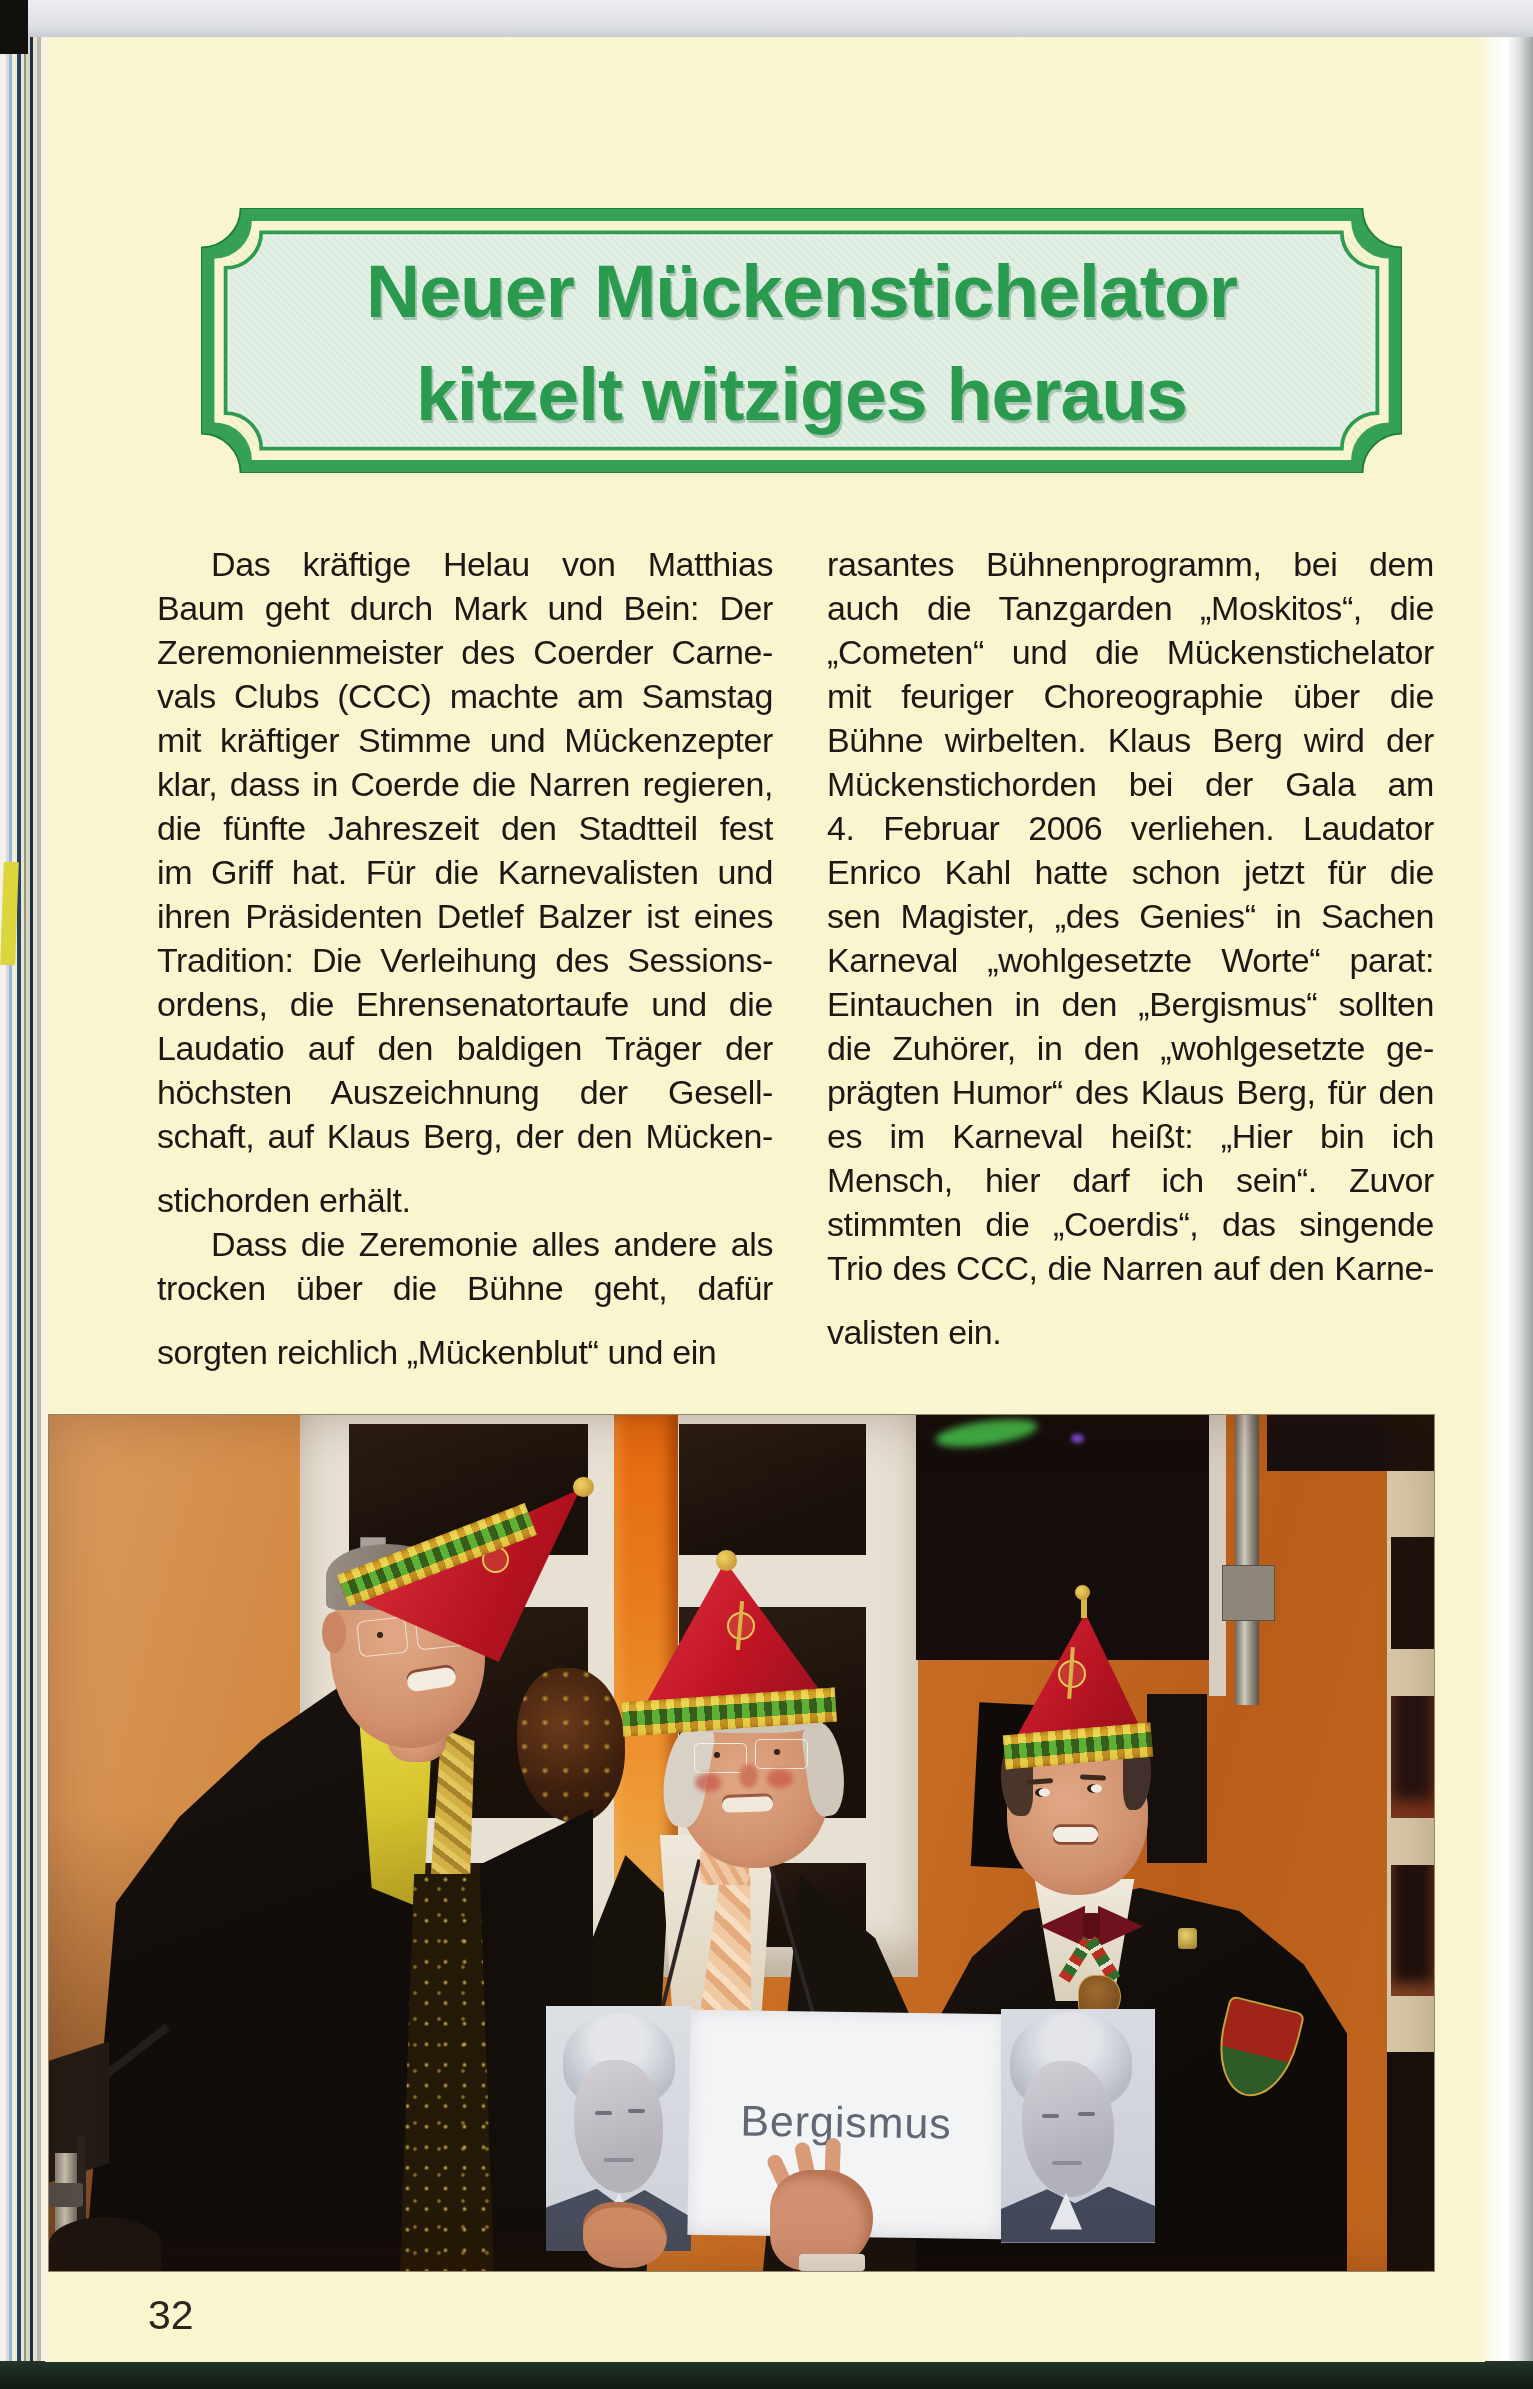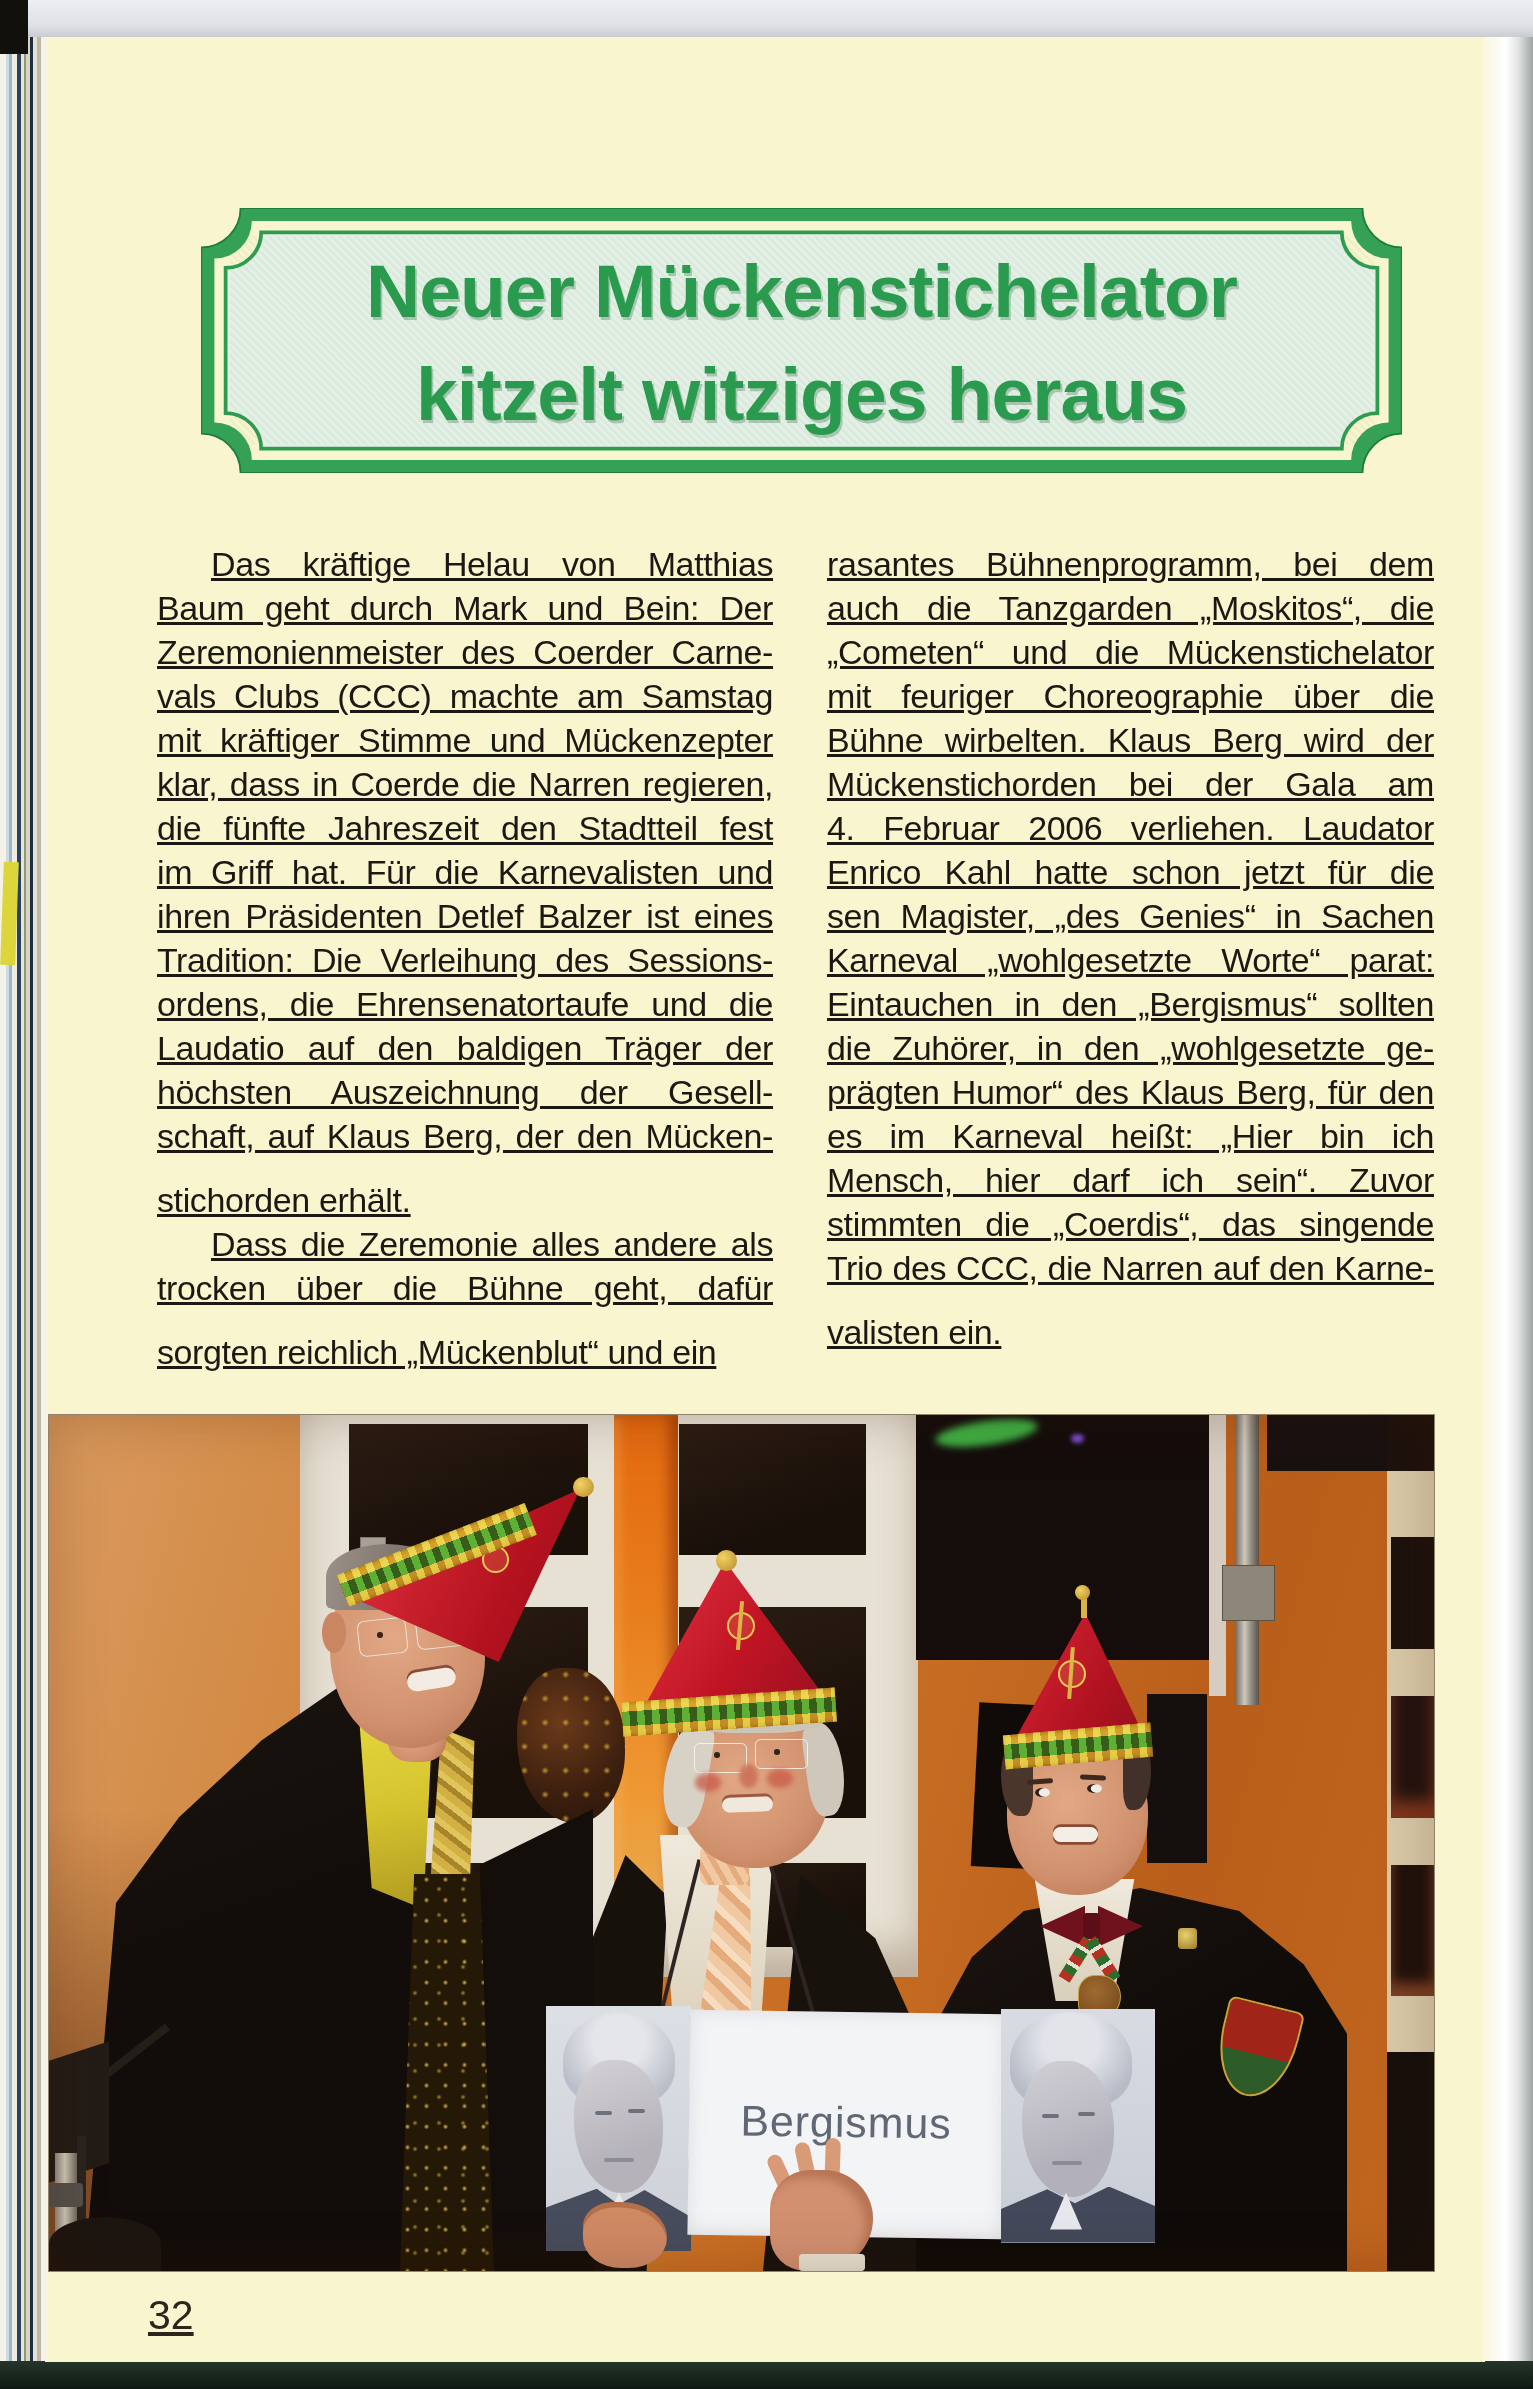--- a/index.html
+++ b/index.html
@@ -6,31 +6,31 @@
   .scan{position:relative;width:1534px;height:2389px;overflow:hidden;background:#101a14;font-family:"Liberation Sans",sans-serif;}
   .a{position:absolute;}
   
   .page{position:absolute;left:45px;top:37px;width:1440px;height:2325px;background:#f9f5cf;}
   
   .title-wrap{position:absolute;left:201px;top:208px;width:1201px;height:265px;text-align:center;}
   .title-line{font-weight:bold;font-size:75px;line-height:103px;color:#2a9a4e;letter-spacing:-0.9px;text-shadow:1.9px 2.8px 0 rgba(25,90,50,.28);}
   .plaque-texture{position:absolute;left:230px;top:236px;width:1145px;height:209px;background:repeating-linear-gradient(45deg,rgba(60,150,90,.06) 0 2.8px,transparent 2.8px 5.6px);pointer-events:none;}
   
   .col{position:absolute;font-size:34px;line-height:44px;color:#1c1814;letter-spacing:-0.4px;}
-  .tl{text-align:justify;text-align-last:justify;height:44px;white-space:normal;text-decoration:underline;}
+  .tl{text-align:justify;text-align-last:justify;height:44px;white-space:normal;}
   .tl.fl{text-align-last:left;margin-top:20px;}
   .tl.ind{text-indent:54px;}
   
   .photo{position:absolute;left:49px;top:1415px;width:1385px;height:856px;overflow:hidden;outline:0.9px solid rgba(40,20,10,.5);background:linear-gradient(105deg,#d99a5e 0%,#cf8035 30%,#c96f24 55%,#b85e1a 78%,#c2671f 100%);}
   .photo::after{content:"";position:absolute;inset:0;box-shadow:inset 0 0 56px rgba(60,20,0,.25);pointer-events:none;}
   .pane{position:absolute;background:linear-gradient(160deg,#2b1d13,#1a100a 70%);}
   .skin{background:radial-gradient(circle at 42% 42%,#e2a885,#d0906d 62%,#b4714f);}
   .gband{background:linear-gradient(180deg,#d9b546 0 9.4px,#3f7a2c 9.4px 24px,#caa43c 24px 34px);box-shadow:inset 0 0 5.6px rgba(120,80,0,.6);}
   .gband::before{content:"";position:absolute;inset:0;background:repeating-linear-gradient(90deg,rgba(255,240,180,.5) 0 7.5px,rgba(90,60,10,.45) 7.5px 15px);mix-blend-mode:overlay;}
-  .pageno{position:absolute;left:148px;top:2292px;font-size:41px;color:#2b251d;text-decoration:underline;}
+  .pageno{position:absolute;left:148px;top:2292px;font-size:41px;color:#2b251d;}
 </style>
 </head>
 <body>
 
 <div class="scan">
 
   <div class="a" style="left:0;top:0;width:1534px;height:37px;background:linear-gradient(180deg,#eceef1,#dfe1e5 70%,#c9ccd1);"></div>
   <div class="a" style="left:0;top:2361px;width:1534px;height:28px;background:linear-gradient(180deg,#25352a,#0e1812);"></div>
 
   <div class="page"></div>

